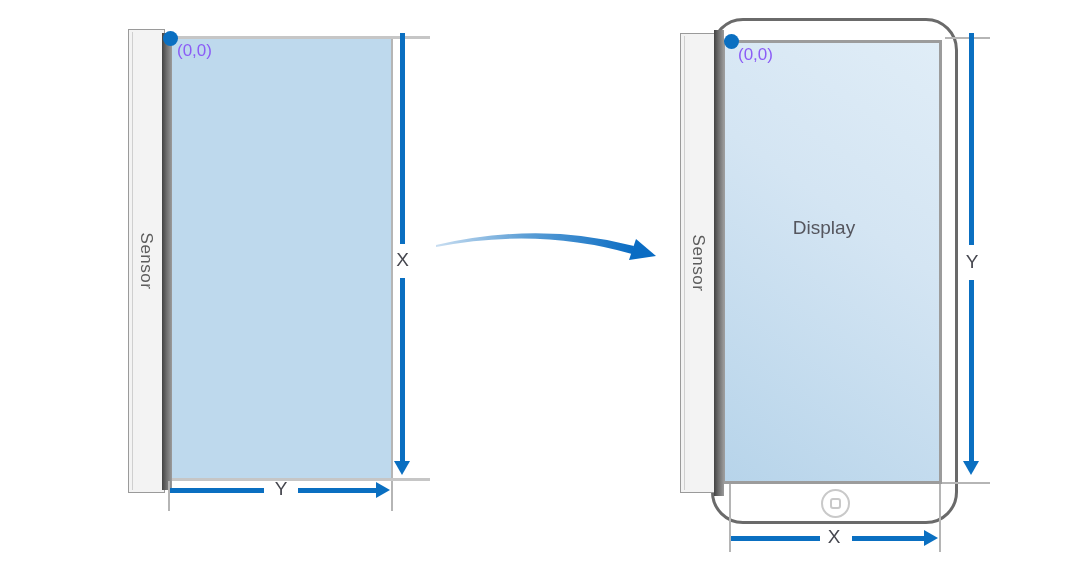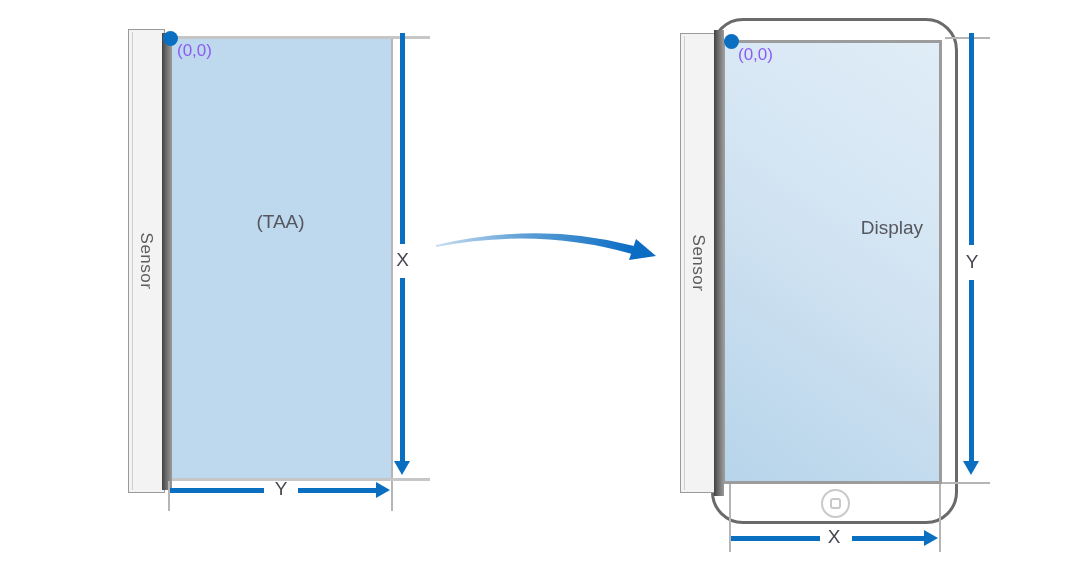--- a/index.html
+++ b/index.html
@@ -44,21 +44,20 @@
 
 <div id="stage">
 
   <div>
 
     <div class="abs hline" style="left:172px;top:36px;width:258px;height:3px;"></div>
     <div class="abs hline" style="left:172px;top:478px;width:258px;height:3px;"></div>
 
     <div class="abs taa-fill" style="left:172px;top:39px;width:221px;height:439px;">
       <div class="abs area-label" style="left:0;right:2px;top:170px;">
-        <div>(TAA)</div>
       </div>
     </div>
 
     <div class="abs sensor-bar" style="left:128px;top:29px;width:37px;height:464px;">
       <div class="sensor-inner-line"></div>
       <span class="sensor-label">Sensor</span>
     </div>
     <div class="abs sensor-strip" style="left:162px;top:33px;width:10px;height:457px;"></div>
 
     <div class="abs origin-dot" style="left:163px;top:31px;"></div>
@@ -90,21 +89,21 @@
   </svg>
 
   <div>
 
     <div class="abs phone-body" style="left:711px;top:18px;width:247px;height:506px;"></div>
 
     <div class="abs extent" style="left:945px;top:37px;width:45px;height:2px;"></div>
     <div class="abs extent" style="left:941px;top:482px;width:49px;height:2px;"></div>
 
     <div class="abs screen-fill" style="left:722px;top:40px;width:220px;height:444px;">
-      <div class="abs area-label" style="left:0;right:16px;top:172px;text-align:right;">Display</div>
+      <div class="abs area-label" style="left:0;right:16px;top:172px;">Display</div>
     </div>
 
     <div class="abs sensor-bar" style="left:680px;top:33px;width:36px;height:460px;">
       <div class="sensor-inner-line"></div>
       <span class="sensor-label">Sensor</span>
     </div>
     <div class="abs sensor-strip" style="left:714px;top:30px;width:10px;height:466px;"></div>
 
     <div class="abs origin-dot" style="left:724px;top:34px;"></div>
     <div class="abs origin-label" style="left:738px;top:45px;">(0,0)</div>

